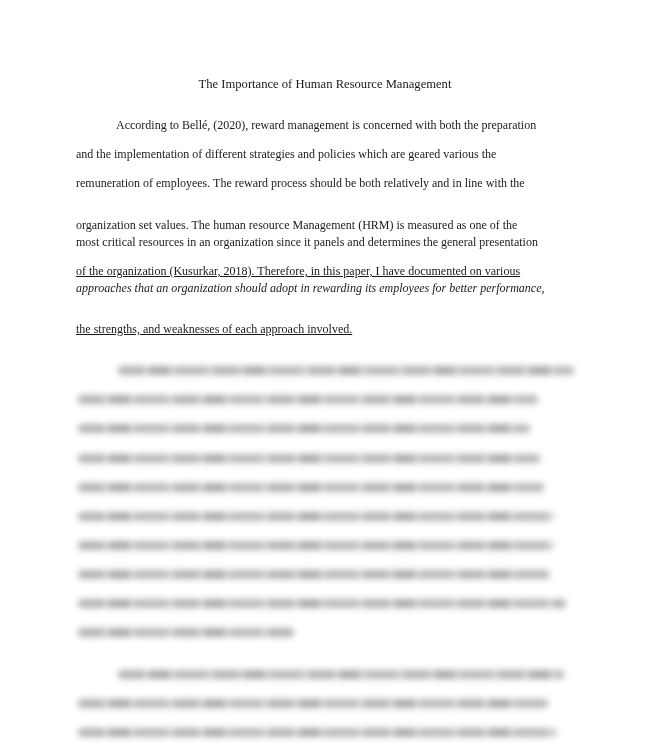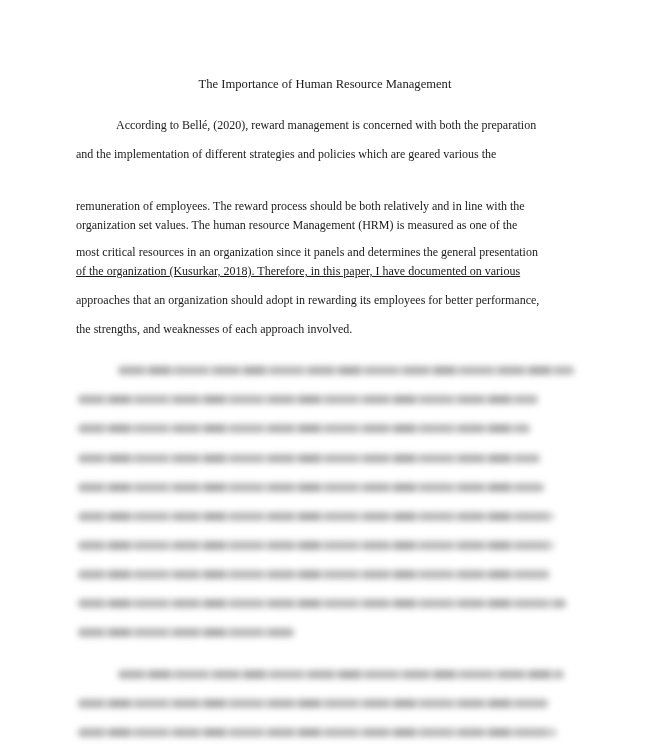--- a/index.html
+++ b/index.html
@@ -62,26 +62,26 @@
 </head>
 <body>
 
 <div class="page">
 
   <div class="title">The Importance of Human Resource Management</div>
 
   <div>
     <div class="line indent" style="top:117px;">According to Bellé, (2020), reward management is concerned with both the preparation</div>
     <div class="line" style="top:146px;">and the implementation of different strategies and policies which are geared various the</div>
-    <div class="line" style="top:175px;margin-top:23px;">remuneration of employees. The reward process should be both relatively and in line with the</div>
+    <div class="line" style="top:175px;">remuneration of employees. The reward process should be both relatively and in line with the</div>
     <div class="line" style="top:217px;">organization set values. The human resource Management (HRM) is measured as one of the</div>
-    <div class="line" style="top:244px;">most critical resources in an organization since it panels and determines the general presentation</div>
+    <div class="line" style="top:234px;">most critical resources in an organization since it panels and determines the general presentation</div>
     <div class="line" style="top:263px;text-decoration:underline;">of the organization (Kusurkar, 2018). Therefore, in this paper, I have documented on various</div>
-    <div class="line" style="top:292px;">approaches that an organization should adopt in rewarding its employees for better performance,</div>
-    <div class="line" style="top:321px;">the strengths, and weaknesses of each approach involved.</div>
+    <div class="line" style="top:280px;font-style:italic;">approaches that an organization should adopt in rewarding its employees for better performance,</div>
+    <div class="line" style="top:321px;text-decoration:underline;">the strengths, and weaknesses of each approach involved.</div>
   </div>
 
   <div>
     <div class="blur-line" style="left:118px; top:366px; width:456px;"></div>
     <div class="blur-line" style="left:78px;  top:395px; width:460px;"></div>
     <div class="blur-line" style="left:78px;  top:424px; width:452px;"></div>
     <div class="blur-line" style="left:78px;  top:454px; width:462px;"></div>
     <div class="blur-line" style="left:78px;  top:483px; width:466px;"></div>
     <div class="blur-line" style="left:78px;  top:512px; width:476px;"></div>
     <div class="blur-line" style="left:78px;  top:541px; width:476px;"></div>

